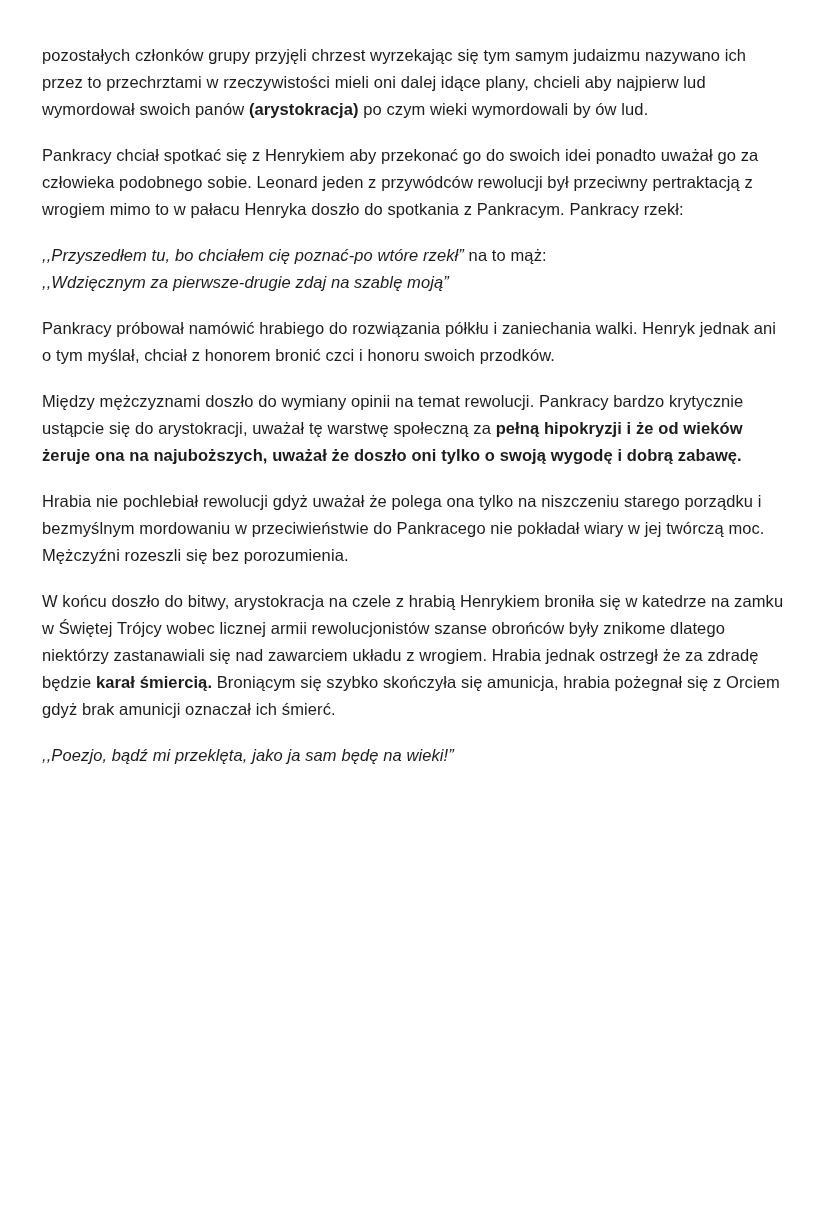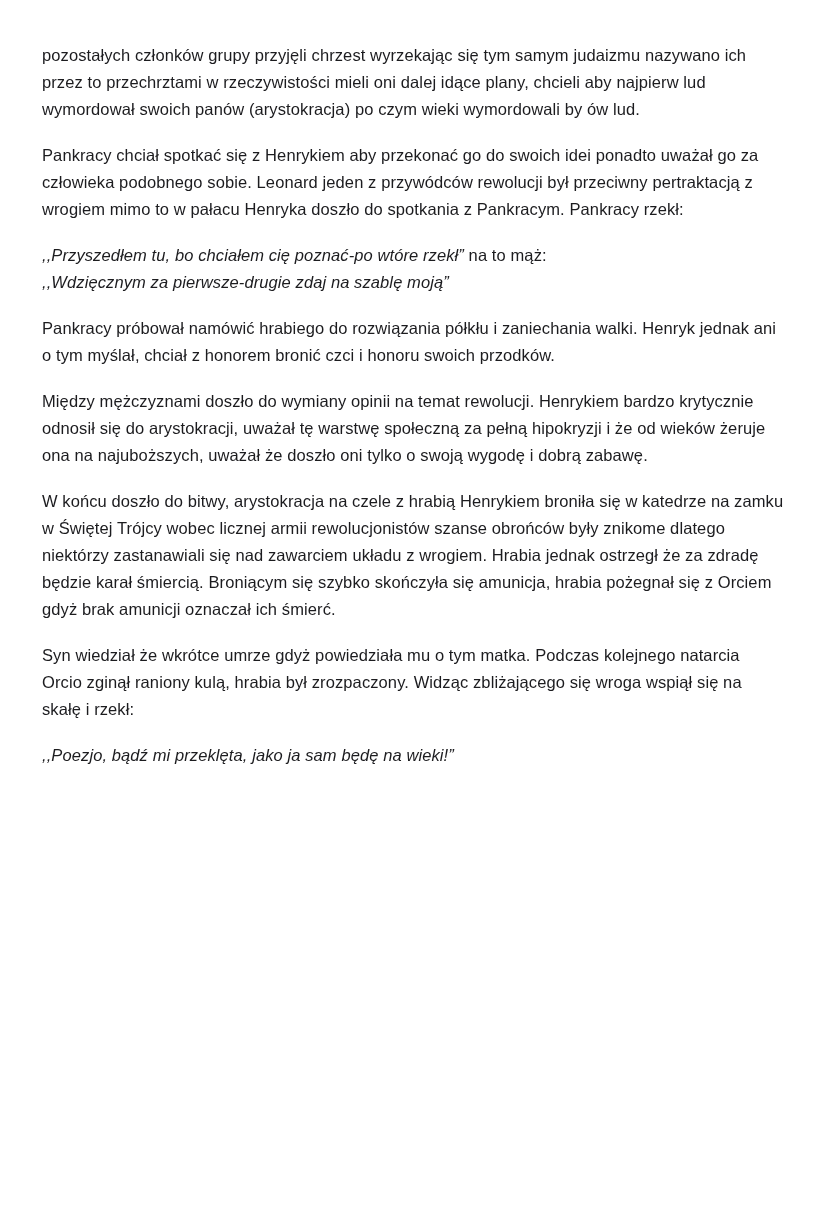--- a/index.html
+++ b/index.html
@@ -19,41 +19,41 @@
     color: #1c1c1f;
     letter-spacing: 0.1px;
   }
   .para {
     margin: 0 0 19px 0;
   }
   .para:last-child {
     margin-bottom: 8px;
   }
   .run-normal { font-weight: 400; font-style: normal; }
-  .run-bold   { font-weight: 400; font-style: normal; }
+  .run-bold   { font-weight: 700; font-style: normal; }
   .run-italic { font-weight: 400; font-style: italic; }
   .heading    { font-weight: 700; }
 </style>
 </head>
 <body>
 
 <div class="page">
 
   <p class="para"><span class="run-normal">pozostałych członków grupy przyjęli chrzest wyrzekając się tym samym judaizmu nazywano ich przez to przechrztami w rzeczywistości mieli oni dalej idące plany, chcieli aby najpierw lud wymordował swoich panów </span><span class="run-bold">(arystokracja)</span><span class="run-normal"> po czym wieki wymordowali by ów lud.</span></p>
 
   <p class="para"><span class="run-normal">Pankracy chciał spotkać się z Henrykiem aby przekonać go do swoich idei ponadto uważał go za człowieka podobnego sobie. Leonard jeden z przywódców rewolucji był przeciwny pertraktacją z wrogiem mimo to w pałacu Henryka doszło do spotkania z Pankracym. Pankracy rzekł:</span></p>
 
   <p class="para"><span class="run-italic">,,Przyszedłem tu, bo chciałem cię poznać-po wtóre rzekł”</span><span class="run-normal"> na to mąż:</span><br><span class="run-italic">,,Wdzięcznym za pierwsze-drugie zdaj na szablę moją”</span></p>
 
   <p class="para"><span class="run-normal">Pankracy próbował namówić hrabiego do rozwiązania półkłu i zaniechania walki. Henryk jednak ani o tym myślał, chciał z honorem bronić czci i honoru swoich przodków.</span></p>
 
-  <p class="para"><span class="run-normal">Między mężczyznami doszło do wymiany opinii na temat rewolucji. Henrykiem bardzo krytycznie odnosił się do arystokracji, uważał tę warstwę społeczną za </span><span class="run-bold">pełną hipokryzji i że od wieków żeruje ona na najuboższych, uważał że doszło oni tylko o swoją wygodę i dobrą zabawę.</span></p>
+  <p class="para"><span class="run-normal">Między mężczyznami doszło do wymiany opinii na temat rewolucji. Pankracy bardzo krytycznie ustąpcie się do arystokracji, uważał tę warstwę społeczną za </span><span class="run-bold">pełną hipokryzji i że od wieków żeruje ona na najuboższych, uważał że doszło oni tylko o swoją wygodę i dobrą zabawę.</span></p>
 
 
+  <p class="para"><span class="run-normal">Hrabia nie pochlebiał rewolucji gdyż uważał że polega ona tylko na niszczeniu starego porządku i bezmyślnym mordowaniu w przeciwieństwie do Pankracego nie pokładał wiary w jej twórczą moc. Mężczyźni rozeszli się bez porozumienia.</span></p>
 
 
   <p class="para"><span class="run-normal">W końcu doszło do bitwy, arystokracja na czele z hrabią Henrykiem broniła się w katedrze na zamku w Świętej Trójcy wobec licznej armii rewolucjonistów szanse obrońców były znikome dlatego niektórzy zastanawiali się nad zawarciem układu z wrogiem. Hrabia jednak ostrzegł że za zdradę będzie </span><span class="run-bold">karał śmiercią.</span><span class="run-normal"> Broniącym się szybko skończyła się amunicja, hrabia pożegnał się z Orciem gdyż brak amunicji oznaczał ich śmierć.</span></p>
 
-  <p class="para"><span class="run-normal">Syn wiedział że wkrótce umrze gdyż powiedziała mu o tym matka. Podczas kolejnego natarcia Orcio zginął raniony kulą, hrabia był zrozpaczony. Widząc zbliżającego się wroga wspiął się na skałę i rzekł:</span></p>
 
   <p class="para"><span class="run-italic">,,Poezjo, bądź mi przeklęta, jako ja sam będę na wieki!”</span></p>
 
 </div>
 
 </body></html>

